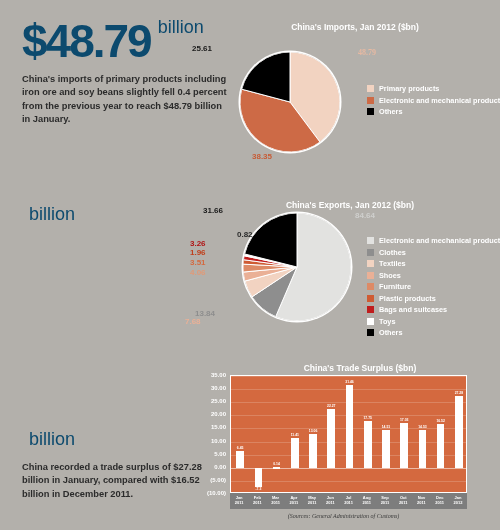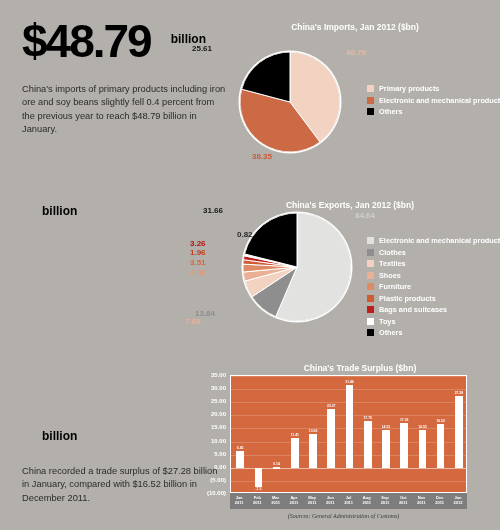--- a/index.html
+++ b/index.html
@@ -7,42 +7,42 @@
     width:500px;height:530px;
     background:#b3b0ab;
     font-family:"Liberation Sans", sans-serif;
     overflow:hidden;
     position:relative;
   }
   .panel{position:absolute;}
 
   
   .bignum{
-    color:#000000;
+    color:#0c4a6e;
     font-size:46px;
     font-weight:bold;
     letter-spacing:-2px;
     line-height:1;
     display:flex;
-    align-items:center;
+    align-items:flex-start;
   }
   .bignum .unit{
-    font-size:12px;
-    font-weight:bold;
+    font-size:18px;
+    font-weight:normal;
     letter-spacing:0px;
-    margin-left:20px;
+    margin-left:7px;
     margin-bottom:4px;
   }
   .blurb{
     color:#2b2b2b;
     font-size:9.3px;
     line-height:1.45;
-    font-weight:normal;
+    font-weight:bold;
     width:205px;
-    margin-top:19px;
+    margin-top:9px;
   }
 
   
   .chart-title{
     color:#ffffff;
     font-size:8.5px;
     font-weight:bold;
     text-align:center;
   }
 
@@ -136,21 +136,21 @@
 </div>
 
 <div class="panel" style="left:240px;top:52px;">
   <div class="pie">
     <svg width="100" height="100" viewBox="0 0 100 100" id="imports-pie-svg">
         <path d="M 50 50 L 50 0 A 50 50 0 0 1 79.95409660979053 90.03438642331534 Z" fill="#f2d3c1" stroke="#ffffff" stroke-width="1"></path>
         <path d="M 50 50 L 79.95409660979053 90.03438642331534 A 50 50 0 0 1 1.6668947609605453 37.197229286129634 Z" fill="#cd6a46" stroke="#ffffff" stroke-width="1"></path>
         <path d="M 50 50 L 1.6668947609605453 37.197229286129634 A 50 50 0 0 1 49.99999999999999 0 Z" fill="#000000" stroke="#ffffff" stroke-width="1"></path>
       </svg>
   </div>
-  <div class="pielabel" style="left:106px;top:-4px;color:#e6b9a2;">48.79</div>
+  <div class="pielabel" style="left:118px;top:-4px;color:#e6b9a2;font-family:Liberation Serif, serif;">48.79</div>
   <div class="pielabel" style="left:12px;top:100px;color:#c75c36;">38.35</div>
   <div class="pielabel" style="left:-48px;top:-8px;color:#1a1a1a;">25.61</div>
 </div>
 
 <div class="legend" style="left:367px;top:84px;">
   <div class="legend-row">
     <span class="swatch" style="background:#f2d3c1;"></span>
     <span class="legend-label">Primary products</span>
   </div>
   <div class="legend-row">

